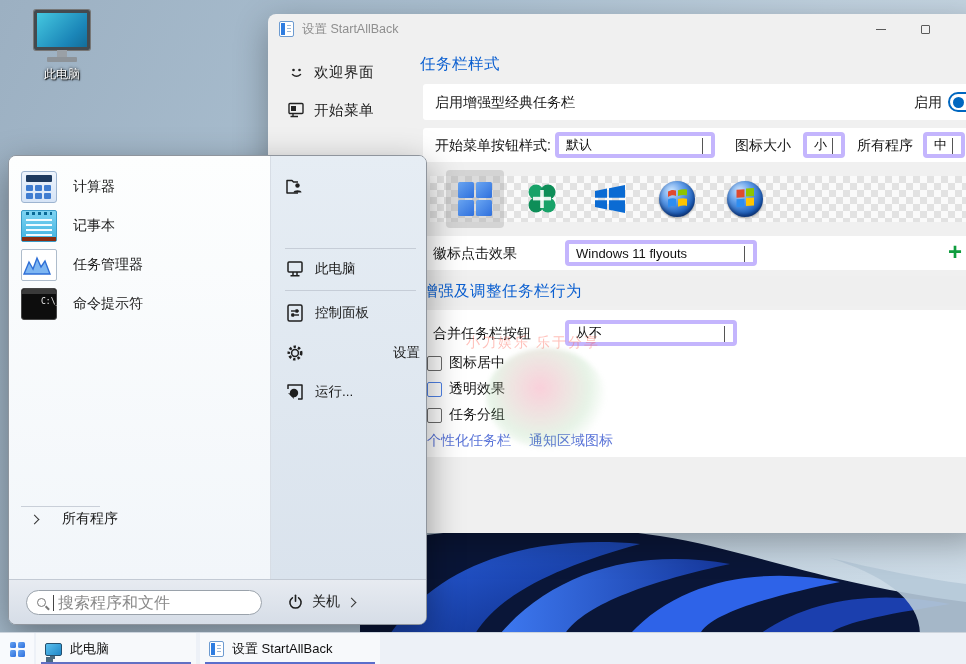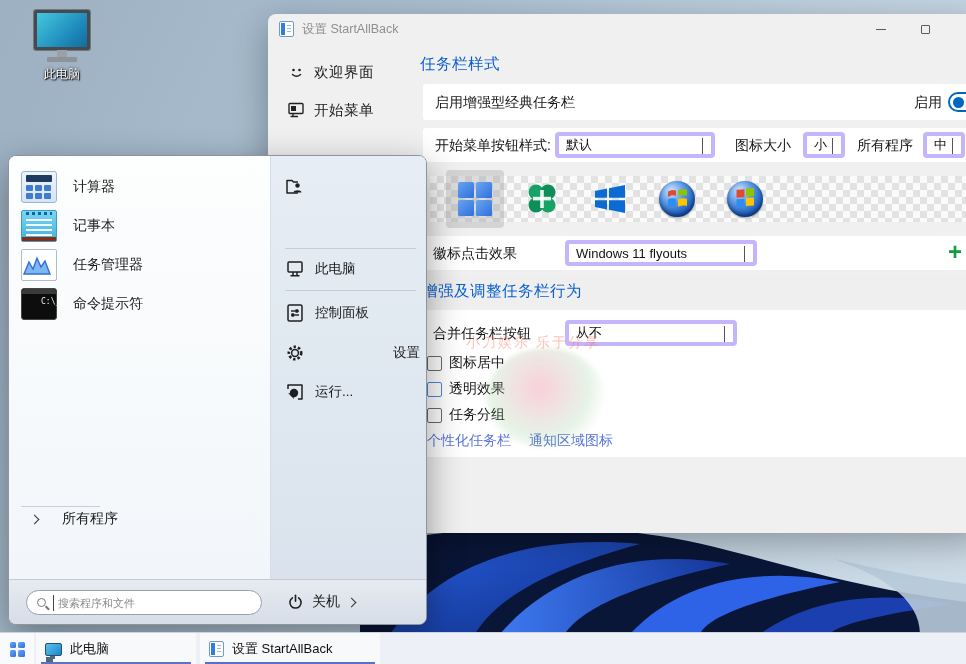--- a/index.html
+++ b/index.html
@@ -84,21 +84,21 @@
   .prog .pic { width:36px; height:32px; margin-left:6px; position:relative; flex:none; }
   .prog .tx { margin-left:16px; font-size:14px; color:#1a1a1a; }
   .allprog-sep { position:absolute; left:12px; right:170px; bottom:72px; height:1px; background:#c9cfd8; }
   .allprog { position:absolute; left:0; bottom:48px; height:24px; display:flex; align-items:center; }
   .allprog .tx { margin-left:24px; font-size:14px; color:#1a1a1a; }
 
   .menu-bottom { position:absolute; left:0; right:0; bottom:0; height:45px; background:linear-gradient(180deg,#e7ebf1,#d6dde7); border-top:1px solid #c3cad4; }
   .searchbox { position:absolute; left:17px; top:10px; width:236px; height:25px; background:#fff; border:1px solid #9aa2ab; border-radius:13px; display:flex; align-items:center; }
   .mag { width:9px; height:9px; border:1.6px solid #777; border-radius:50%; margin-left:10px; position:relative; flex:none; }
   .mag:after { content:""; position:absolute; width:5px; height:1.6px; background:#777; transform:rotate(45deg); left:7px; top:8px; }
-  .searchbox input { border:0; outline:0; background:transparent; margin-left:7px; width:180px; font-size:11px; color:#333; font-family:"Liberation Sans",sans-serif; border-left:1px solid #444; padding-left:4px; height:16px; }
+  .searchbox input { border:0; outline:0; background:transparent; margin-left:7px; width:180px; font-size:16px; color:#333; font-family:"Liberation Sans",sans-serif; border-left:1px solid #444; padding-left:4px; height:16px; }
   .searchbox input::placeholder { color:#8a8a8a; }
   .powerrow { position:absolute; left:278px; top:9px; height:26px; display:flex; align-items:center; }
   .powerrow .tx { margin:0 8px 0 8px; font-size:14px; color:#1a1a1a; }
 
   .menu-right { position:absolute; left:262px; top:0; right:0; bottom:45px; background:linear-gradient(180deg,#e6edf4,#dae3ed); }
   .place { position:absolute; left:8px; right:6px; height:26px; display:flex; align-items:center; }
   .place .pic { width:20px; height:20px; margin-left:6px; flex:none; display:flex; align-items:center; justify-content:center; }
   .place .tx { margin-left:10px; font-size:13.5px; color:#1a1a1a; }
   .r-sep { position:absolute; left:14px; right:10px; height:1px; background:#c6cdd7; }
 

